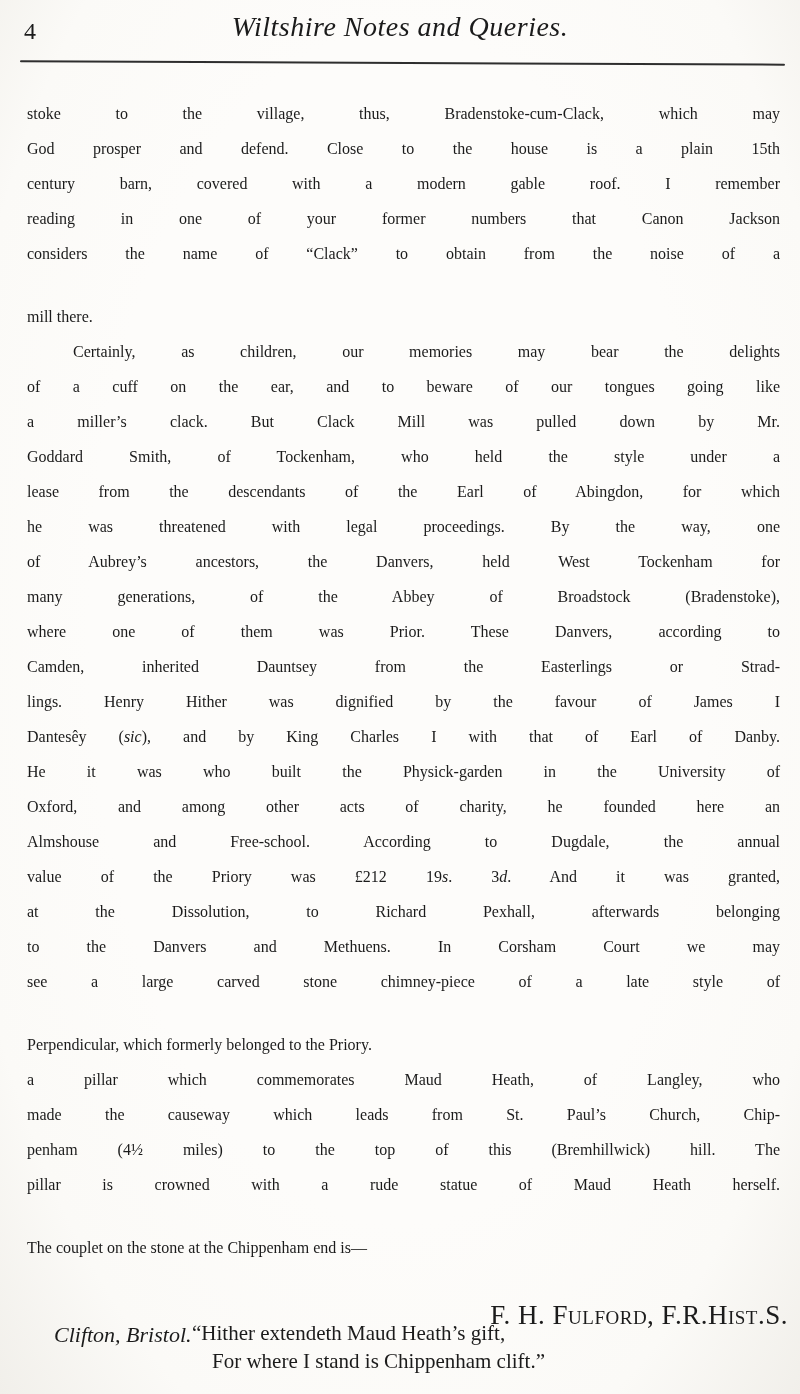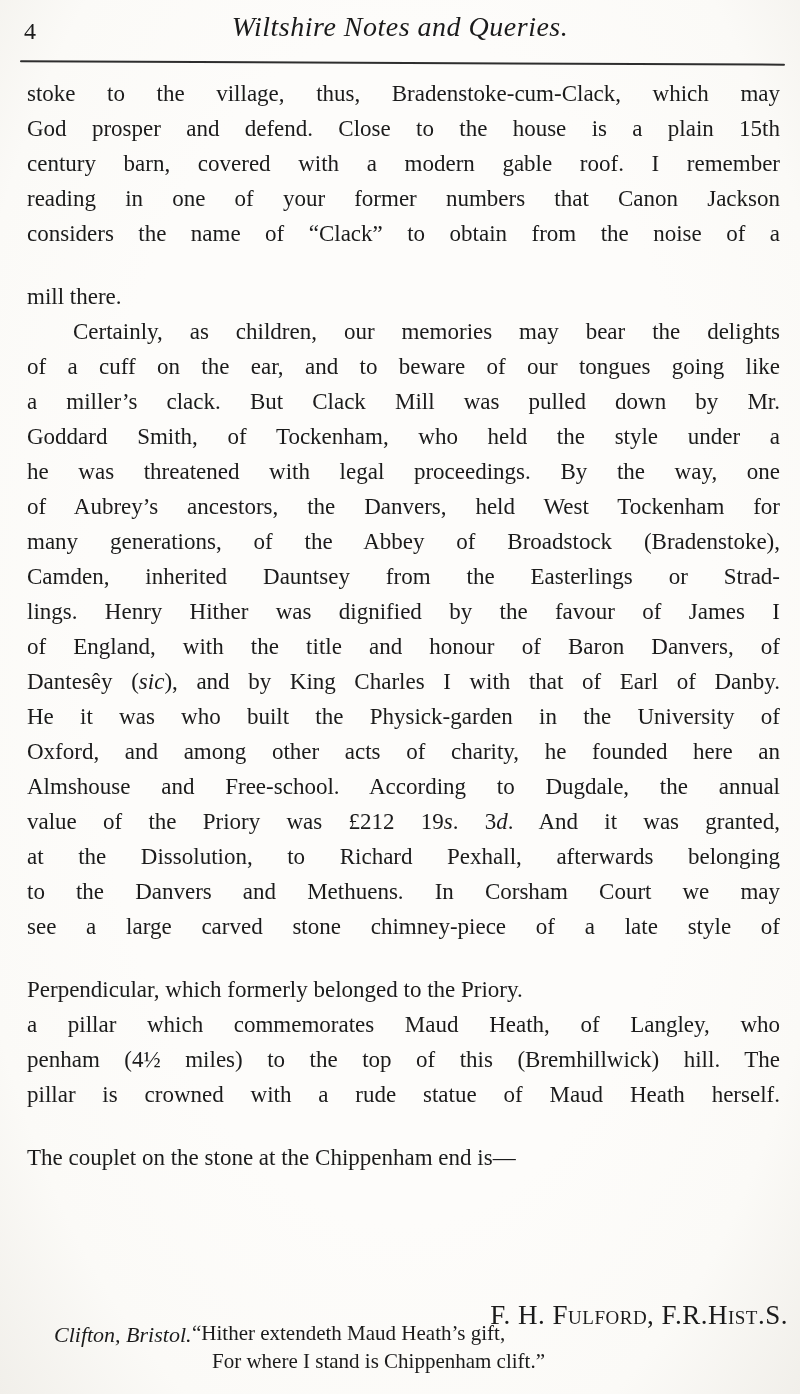--- a/index.html
+++ b/index.html
@@ -32,23 +32,23 @@
     letter-spacing:0.5px;
   }
   .header-rule{
     position:absolute;left:20px;top:62px;
     width:765px;height:2px;
     background:var(--rule);
     transform:rotate(0.25deg);
     border-radius:1px;
   }
   .page-body{
-    position:absolute;left:27px;top:76px;
+    position:absolute;left:27px;top:96px;
     width:753px;
-    font-size:23px;
+    font-size:16px;
     line-height:35px;
   }
   .line{
     text-align:justify;
     text-align-last:justify;
     white-space:normal;
   }
   .line.last{
     text-align-last:left;
     margin-top:28px;
@@ -92,38 +92,40 @@
         <div class="line">century barn, covered with a modern gable roof.  I remember</div>
         <div class="line">reading in one of your former numbers that Canon Jackson</div>
         <div class="line">considers the name of “Clack” to obtain from the noise of a</div>
         <div class="line last">mill there.</div>
       </div>
       <div>
         <div class="line indent">Certainly, as children, our memories may bear the delights</div>
         <div class="line">of a cuff on the ear, and to beware of our tongues going like</div>
         <div class="line">a miller’s clack.  But Clack Mill was pulled down by Mr.</div>
         <div class="line">Goddard Smith, of Tockenham, who held the style under a</div>
+        <div class="line">lease from the descendants of the Earl of Abingdon, for which</div>
         <div class="line">he was threatened with legal proceedings.  By the way, one</div>
         <div class="line">of Aubrey’s ancestors, the Danvers, held West Tockenham for</div>
         <div class="line">many generations, of the Abbey of Broadstock (Bradenstoke),</div>
+        <div class="line">where one of them was Prior.  These Danvers, according to</div>
         <div class="line">Camden, inherited Dauntsey from the Easterlings or Strad-</div>
         <div class="line">lings.  Henry Hither was dignified by the favour of James I</div>
-        <div class="line">of England, with the title and honour of Baron Danvers, of</div>
         <div class="line">Dantesêy (<i>sic</i>), and by King Charles I with that of Earl of Danby.</div>
         <div class="line">He it was who built the Physick-garden in the University of</div>
         <div class="line">Oxford, and among other acts of charity, he founded here an</div>
         <div class="line">Almshouse and Free-school.  According to Dugdale, the annual</div>
         <div class="line">value of the Priory was £212 19<i>s</i>. 3<i>d</i>.  And it was granted,</div>
         <div class="line">at the Dissolution, to Richard Pexhall, afterwards belonging</div>
         <div class="line">to the Danvers and Methuens.  In Corsham Court we may</div>
         <div class="line">see a large carved stone chimney-piece of a late style of</div>
         <div class="line last">Perpendicular, which formerly belonged to the Priory.</div>
       </div>
       <div>
         <div class="line">a pillar which commemorates Maud Heath, of Langley, who</div>
+        <div class="line">made the causeway which leads from St. Paul’s Church, Chip-</div>
         <div class="line">penham (4½ miles) to the top of this (Bremhillwick) hill.  The</div>
         <div class="line">pillar is crowned with a rude statue of Maud Heath herself.</div>
         <div class="line last">The couplet on the stone at the Chippenham end is—</div>
       </div>
     </main>
 
   <div class="couplet">
       <div class="cline cline-0">“Hither extendeth Maud Heath’s gift,</div>
       <div class="cline cline-1">For where I stand is Chippenham clift.”</div>
     </div>

